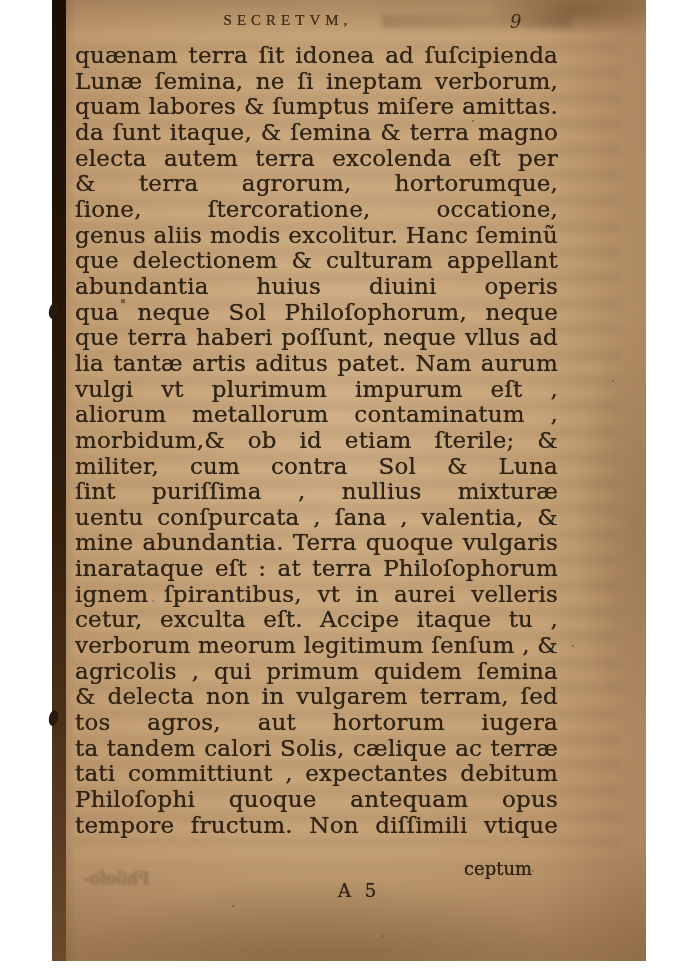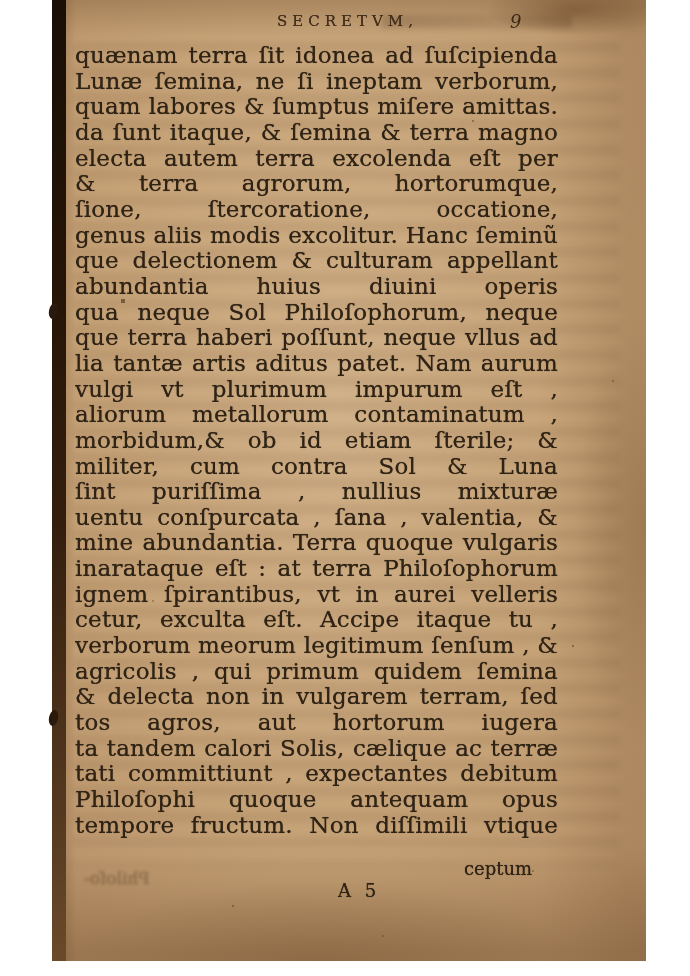--- a/index.html
+++ b/index.html
@@ -52,25 +52,26 @@
       70px 300px 0 1px rgba(60,40,20,.55),
       420px 120px 0 0 rgba(70,48,26,.4),
       520px 645px 0 0 rgba(70,48,26,.45),
       180px 905px 0 0 rgba(70,48,26,.4),
       480px 870px 0 0 rgba(70,48,26,.35),
       330px 935px 0 0 rgba(70,48,26,.3),
       560px 380px 0 0 rgba(70,48,26,.35),
       100px 600px 0 0 rgba(70,48,26,.3);
   }
   .header-title{
-    position:absolute;left:86px;top:12px;width:280px;
-    text-align:right;
+    position:absolute;left:96px;top:12px;width:280px;
+    text-align:center;
     font-size:15px;letter-spacing:5px;
     color:#43301d;
     text-shadow:0 0 .6px #43301d;
+    font-family:Liberation Serif, serif;
   }
   .page-number{
     position:absolute;left:458px;top:11px;
     font-size:18px;font-style:italic;
     color:#3a2a18;
   }
   .textblock{
     position:absolute;left:23px;top:43px;width:483px;
   }
   .line{

